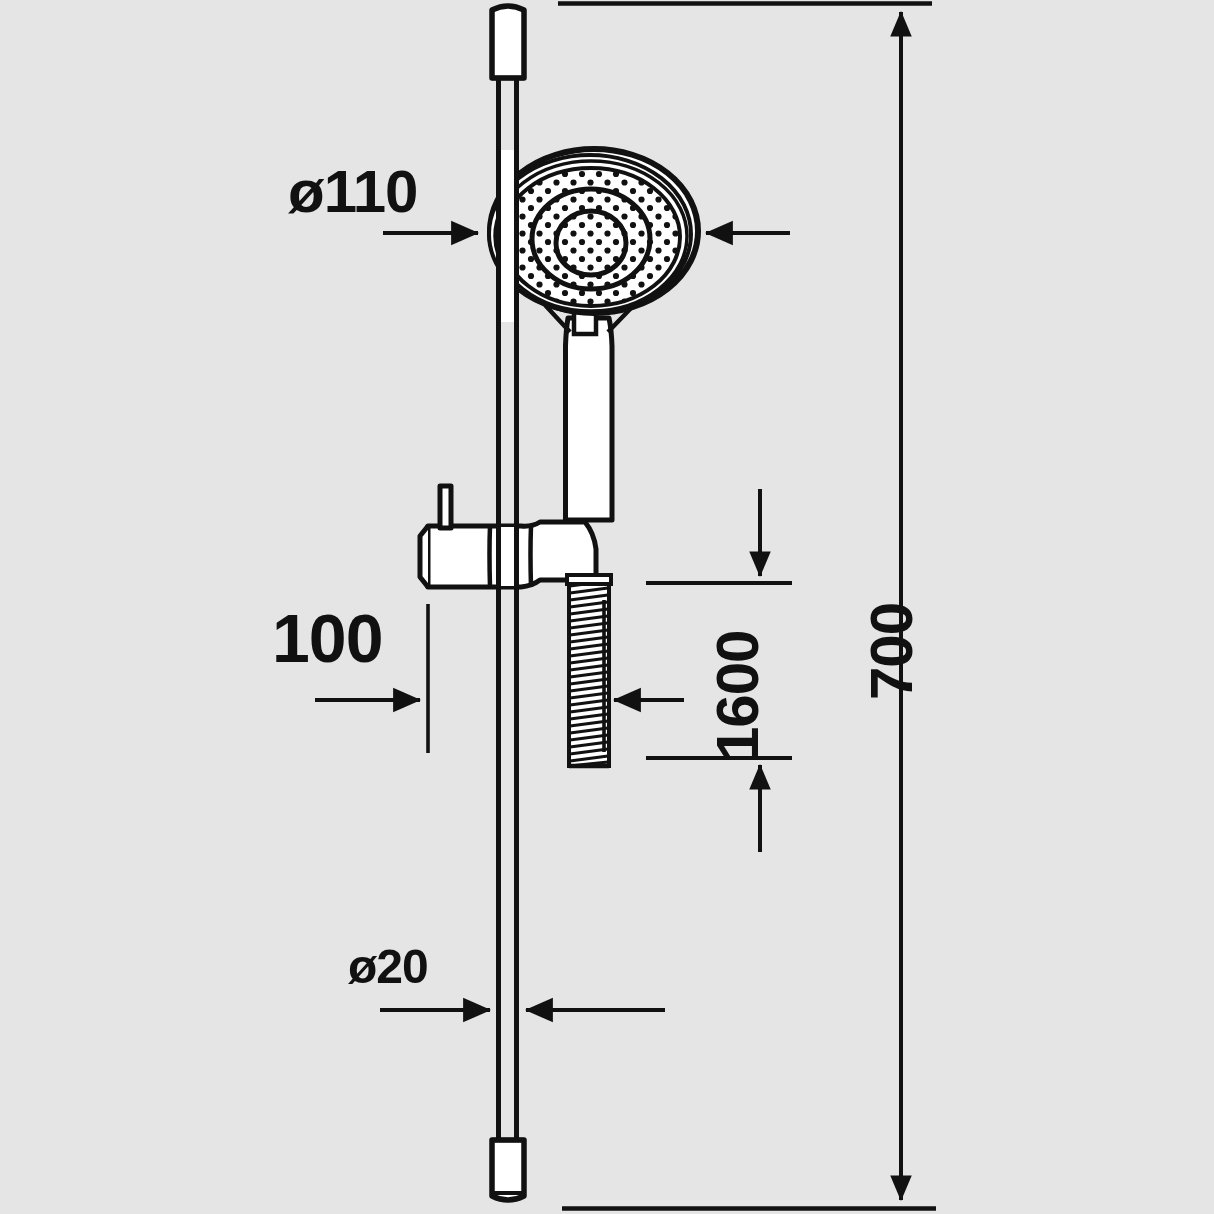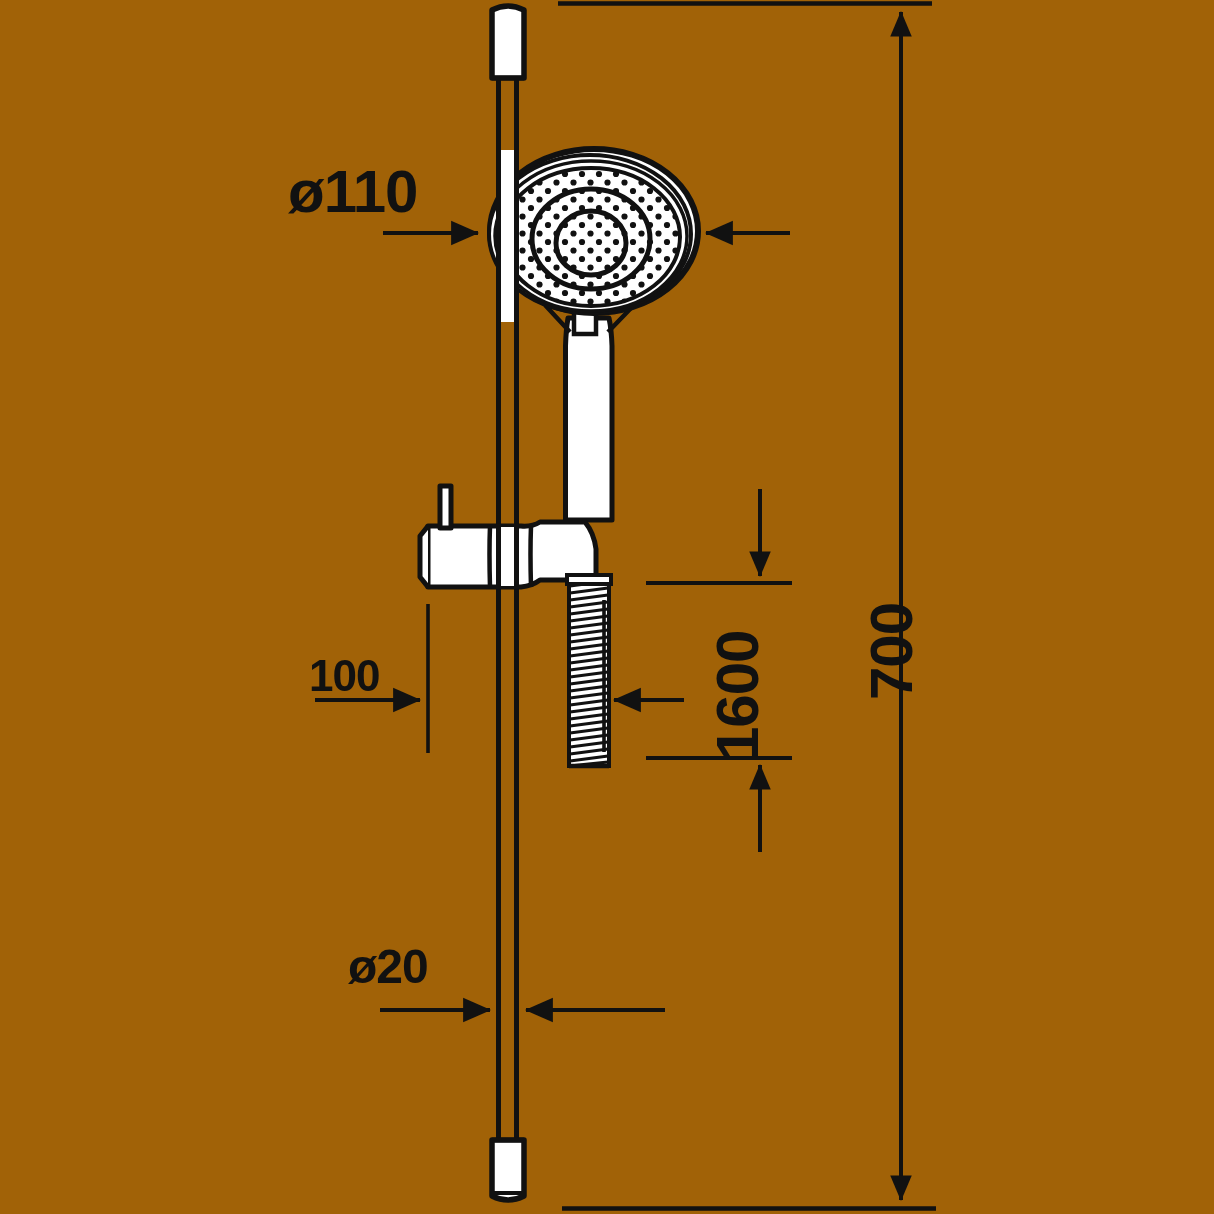--- a/index.html
+++ b/index.html
@@ -7,21 +7,21 @@
     padding: 0;
     background: #ffffff;
   }
   body {
     font-family: "Liberation Sans", sans-serif;
   }
   #drawing-root {
     position: relative;
     width: 1214px;
     height: 1214px;
-    background: #a16207;
+    background: #e5e5e5;
     overflow: hidden;
   }
   #drawing-svg {
     position: absolute;
     left: 0;
     top: 0;
     width: 1214px;
     height: 1214px;
   }
   .dim-label {
@@ -34,23 +34,22 @@
     line-height: 1;
     user-select: none;
   }
   #label-dia110 {
     left: 288px;
     top: 162px;
     font-size: 60px;
   }
   #label-100 {
     left: 272px;
-    top: 654px;
-    font-size: 44px;
-    margin-left: 37px;
+    top: 604px;
+    font-size: 68px;
   }
   #label-dia20 {
     left: 348px;
     top: 943px;
     font-size: 48px;
   }
   #label-1600 {
     left: 708px;
     top: 575px;
     font-size: 60px;

